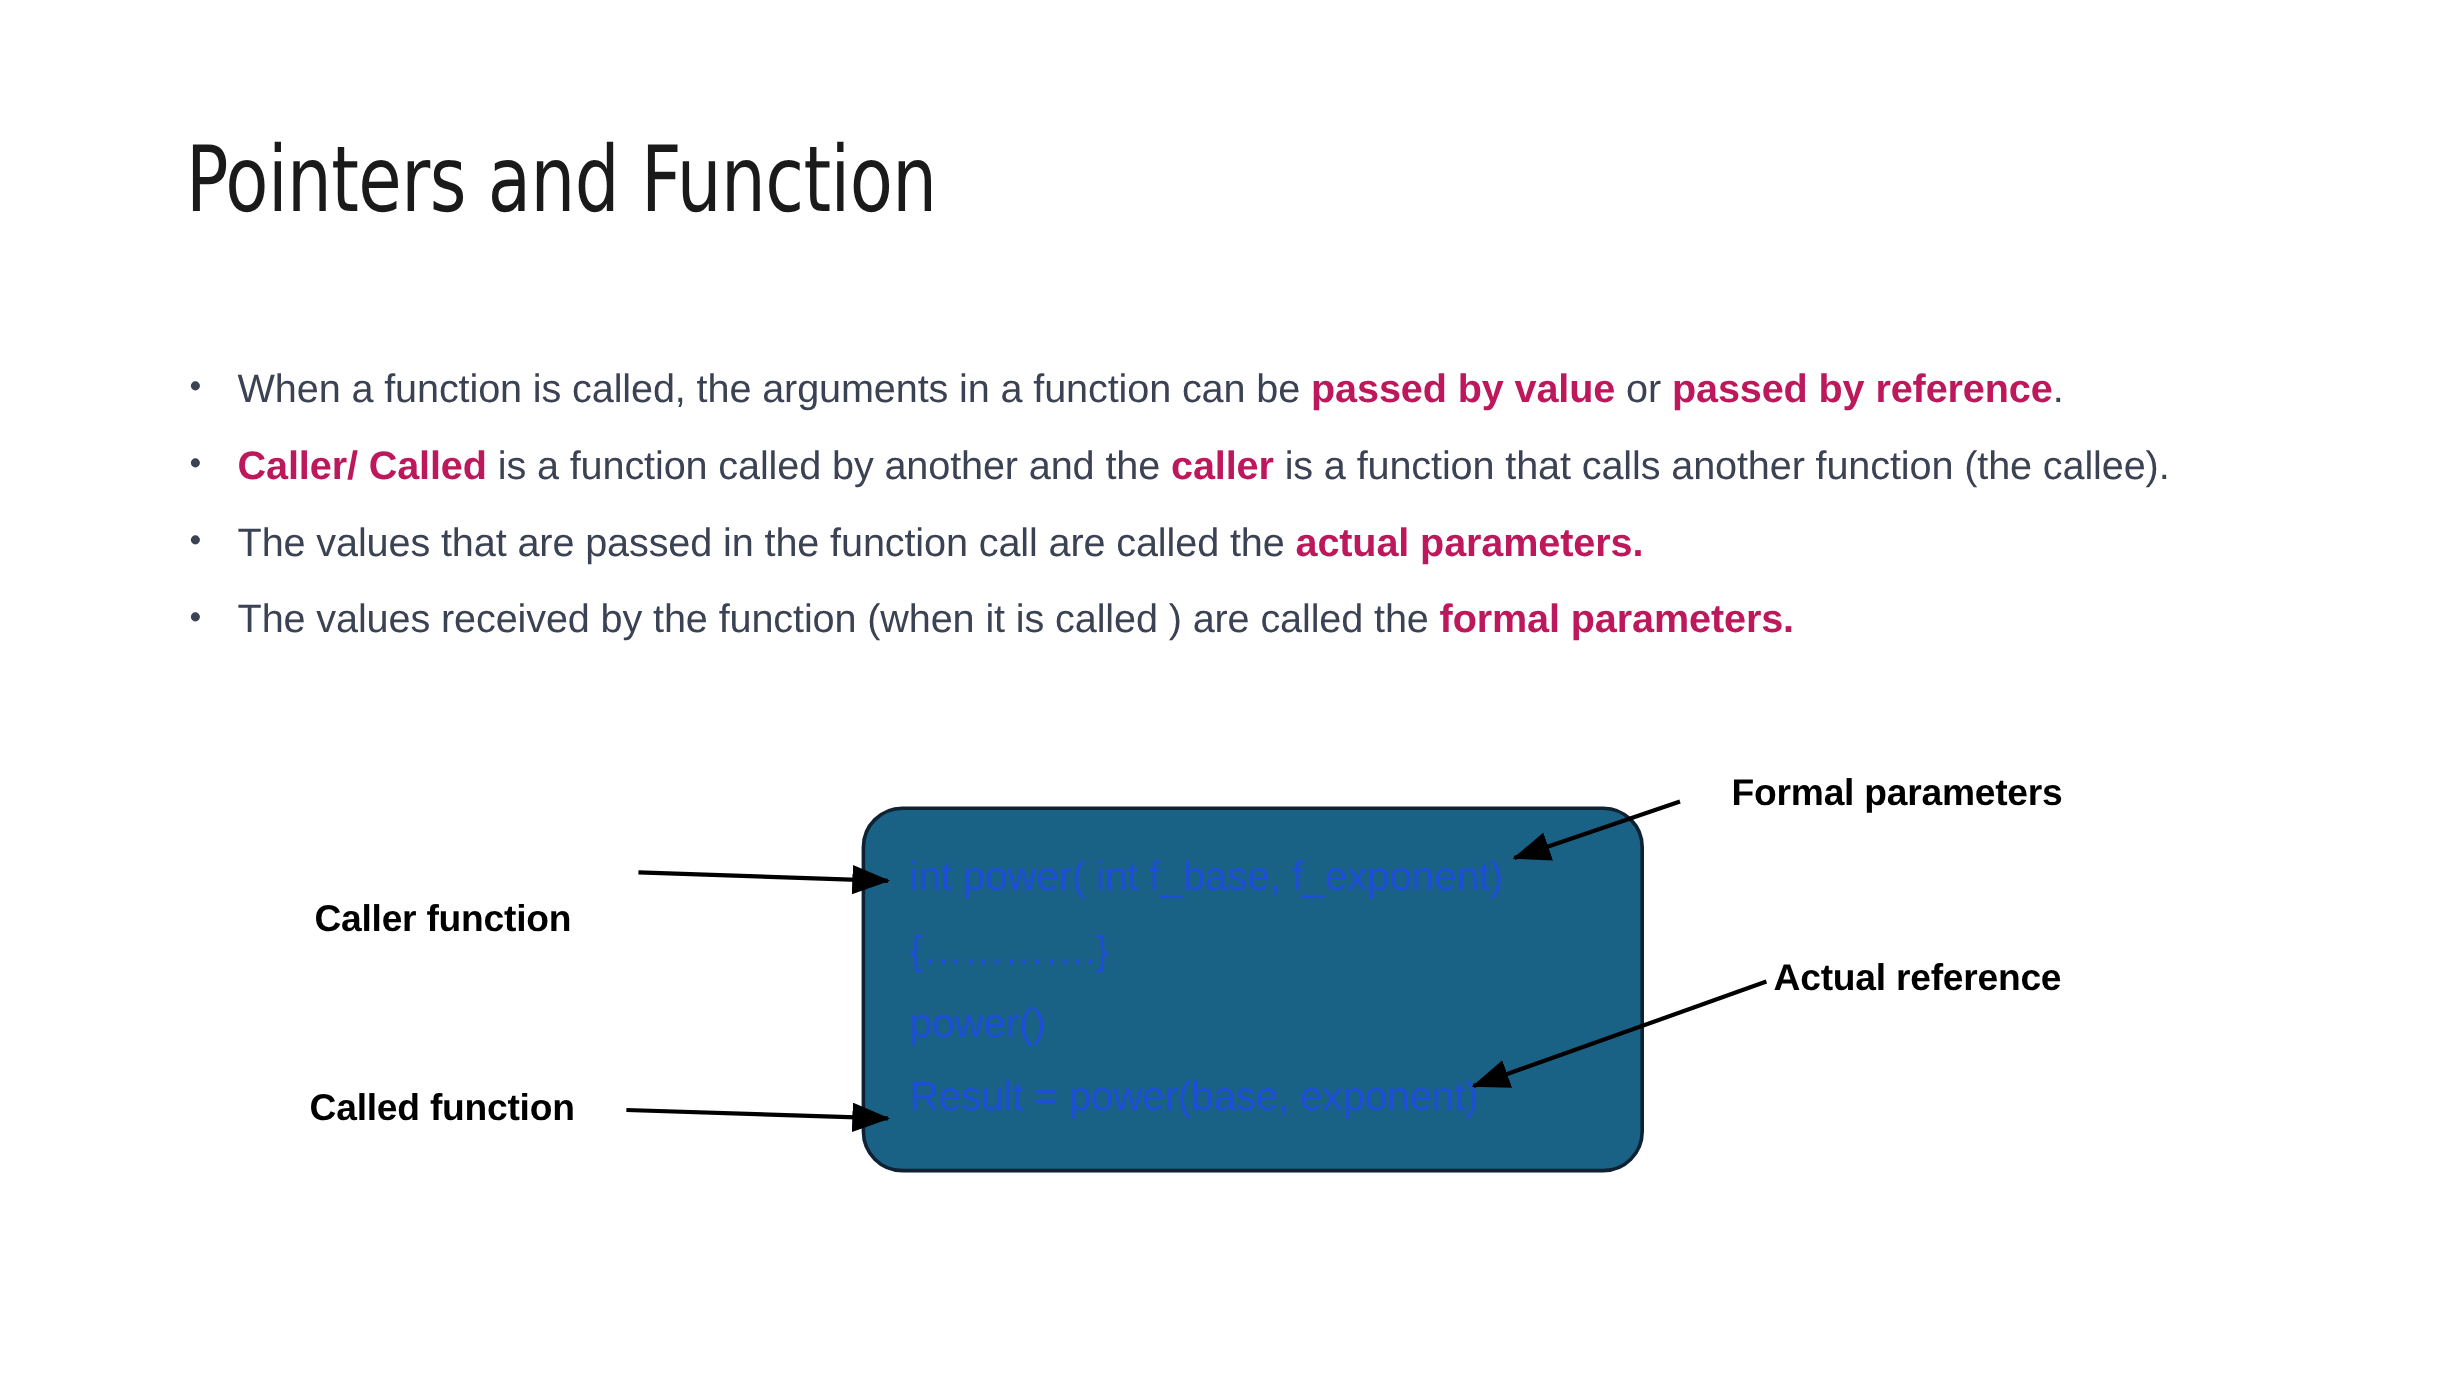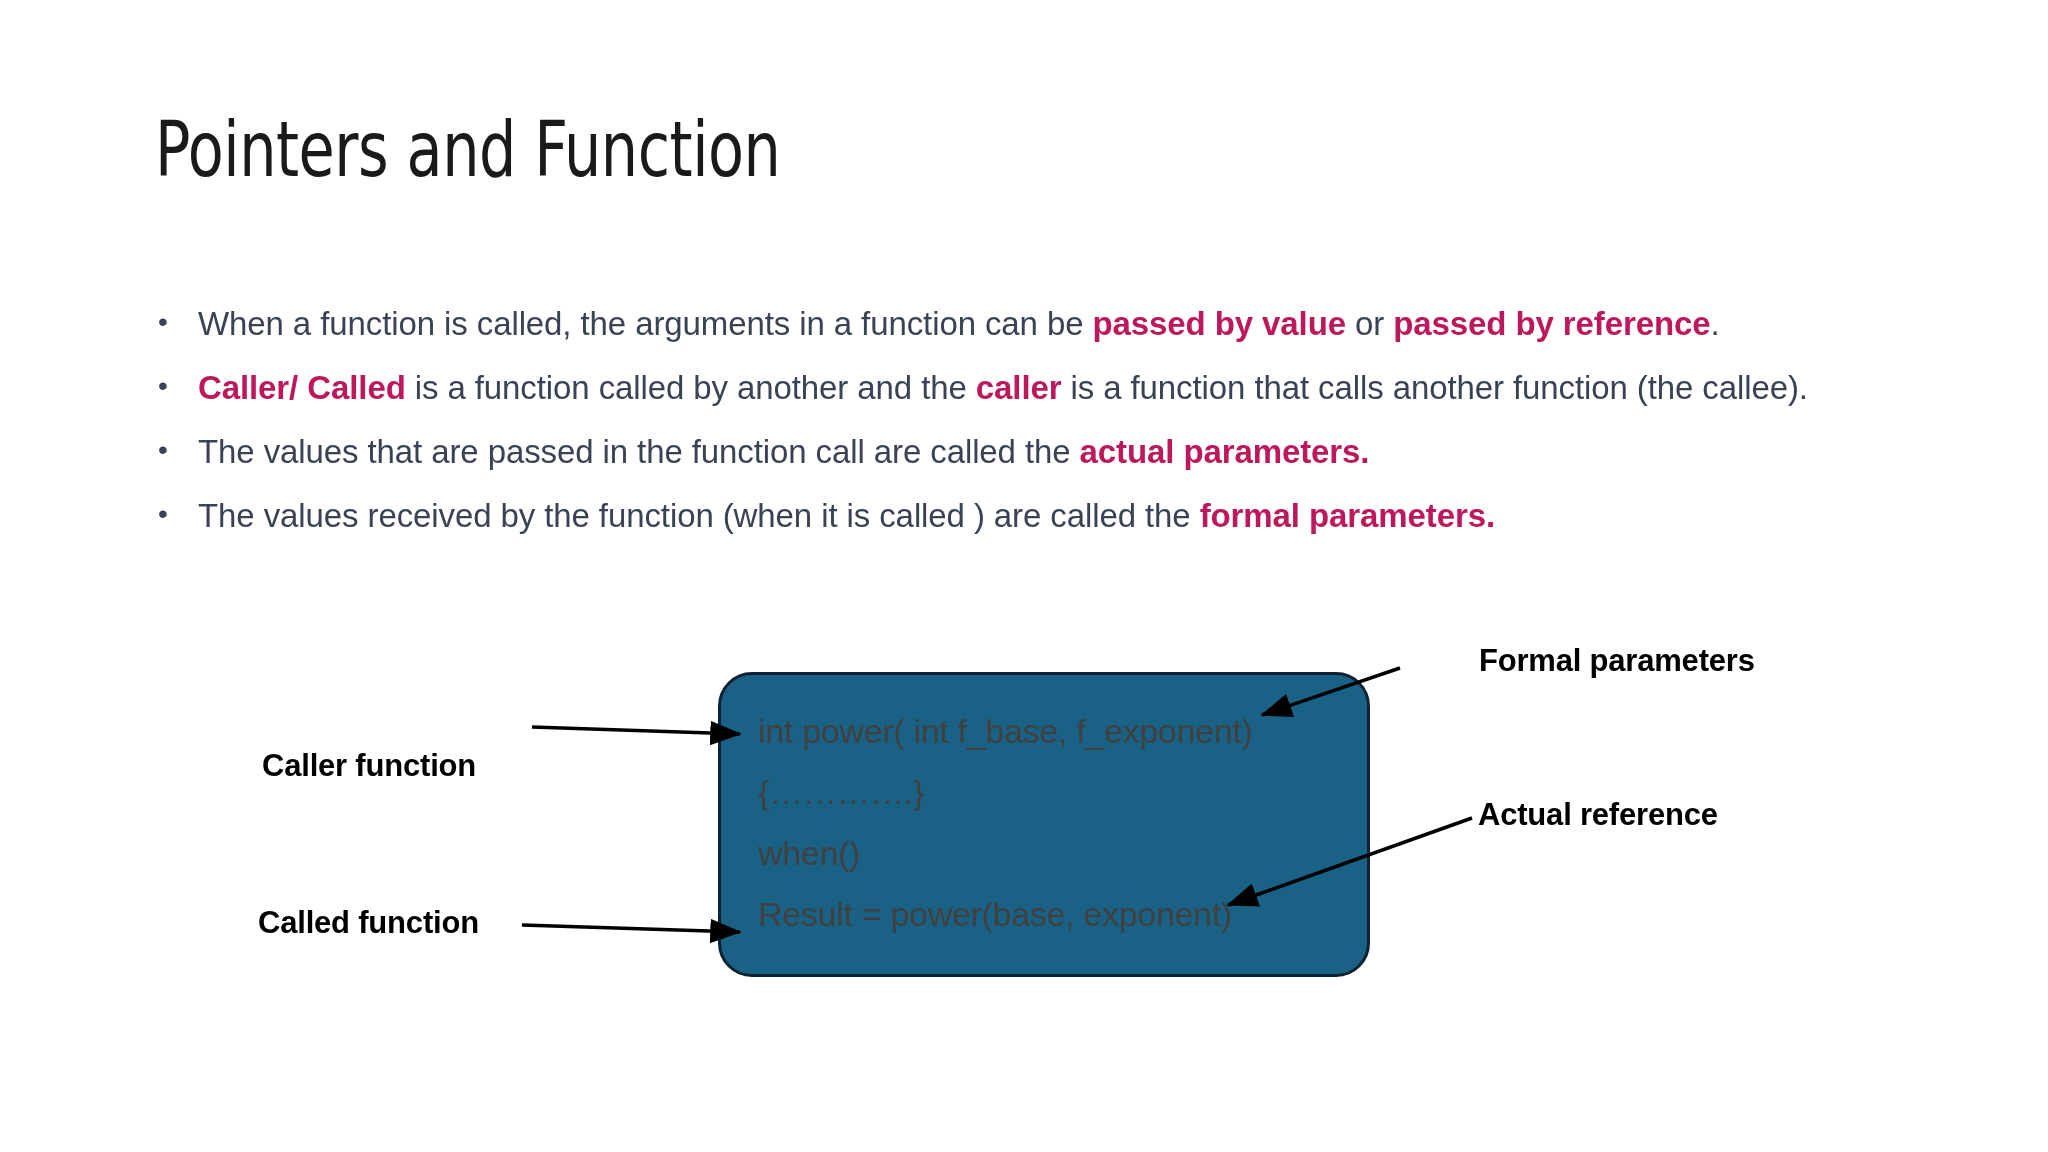--- a/index.html
+++ b/index.html
@@ -92,41 +92,41 @@
     border-radius: 34px;
     box-sizing: border-box;
   }
   .code-lines {
     position: absolute;
     left: 758px;
     top: 700px;
     width: 600px;
   }
   .code-line {
-    color: #404040;
+    color: #1d4ed8;
     font-size: 34px;
     line-height: 1.0;
     letter-spacing: -0.3px;
     white-space: nowrap;
     height: 61px;
     display: flex;
     align-items: center;
   }
 
   .dlabel {
     position: absolute;
     font-size: 31px;
     font-weight: 700;
     color: #000000;
     white-space: nowrap;
     letter-spacing: -0.2px;
   }
   .lbl-caller   { left: 262px;  top: 748px; }
   .lbl-called   { left: 258px;  top: 905px; }
-  .lbl-formal   { left: 1479px; top: 643px; }
+  .lbl-formal   { left: 1443px; top: 643px; }
   .lbl-actual   { left: 1478px; top: 797px; }
 </style>
 </head>
 <body>
 
 <div class="slide">
 
   <div class="slide-title">Pointers and Function</div>
 
   <div class="body-block">
@@ -146,21 +146,21 @@
       <span class="dot">•</span>
       <span class="btext"><span>The values received by the function (when it is called ) are called the </span><b>formal parameters.</b></span>
     </div>
   </div>
 
   <div class="code-box"></div>
 
   <div class="code-lines">
     <div class="code-line">int power( int f_base, f_exponent)</div>
     <div class="code-line">{………….}</div>
-    <div class="code-line">when()</div>
+    <div class="code-line">power()</div>
     <div class="code-line">Result = power(base, exponent)</div>
   </div>
 
   <div class="diagram">
     <svg width="2048" height="1152" viewBox="0 0 2048 1152" xmlns="http://www.w3.org/2000/svg">
       <defs>
         <marker id="arrowhead" markerWidth="9" markerHeight="7" refX="8.5" refY="3.5" orient="auto" markerUnits="strokeWidth">
           <polygon points="0 0, 9 3.5, 0 7" fill="#000000"></polygon>
         </marker>
       </defs>

